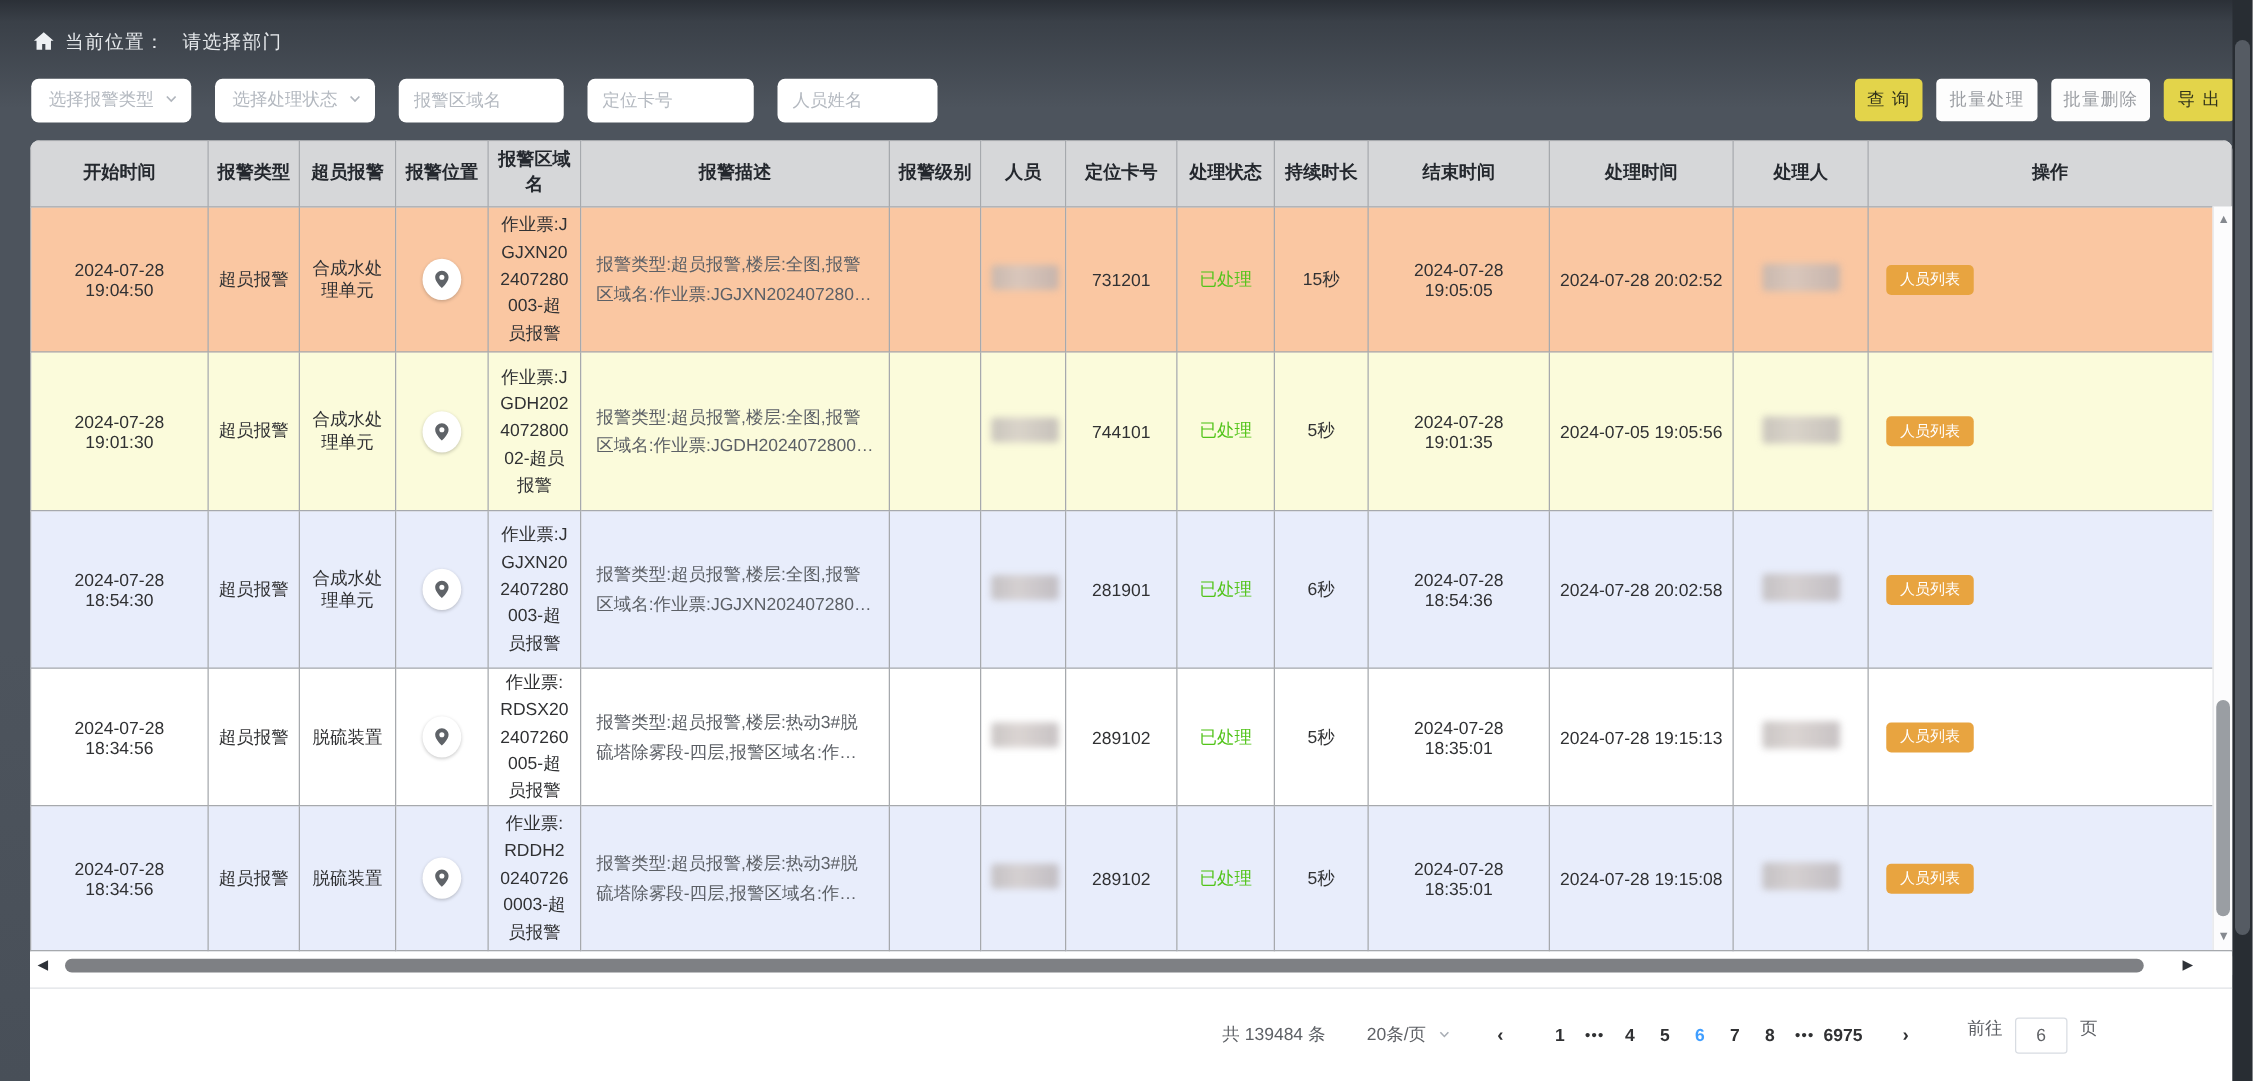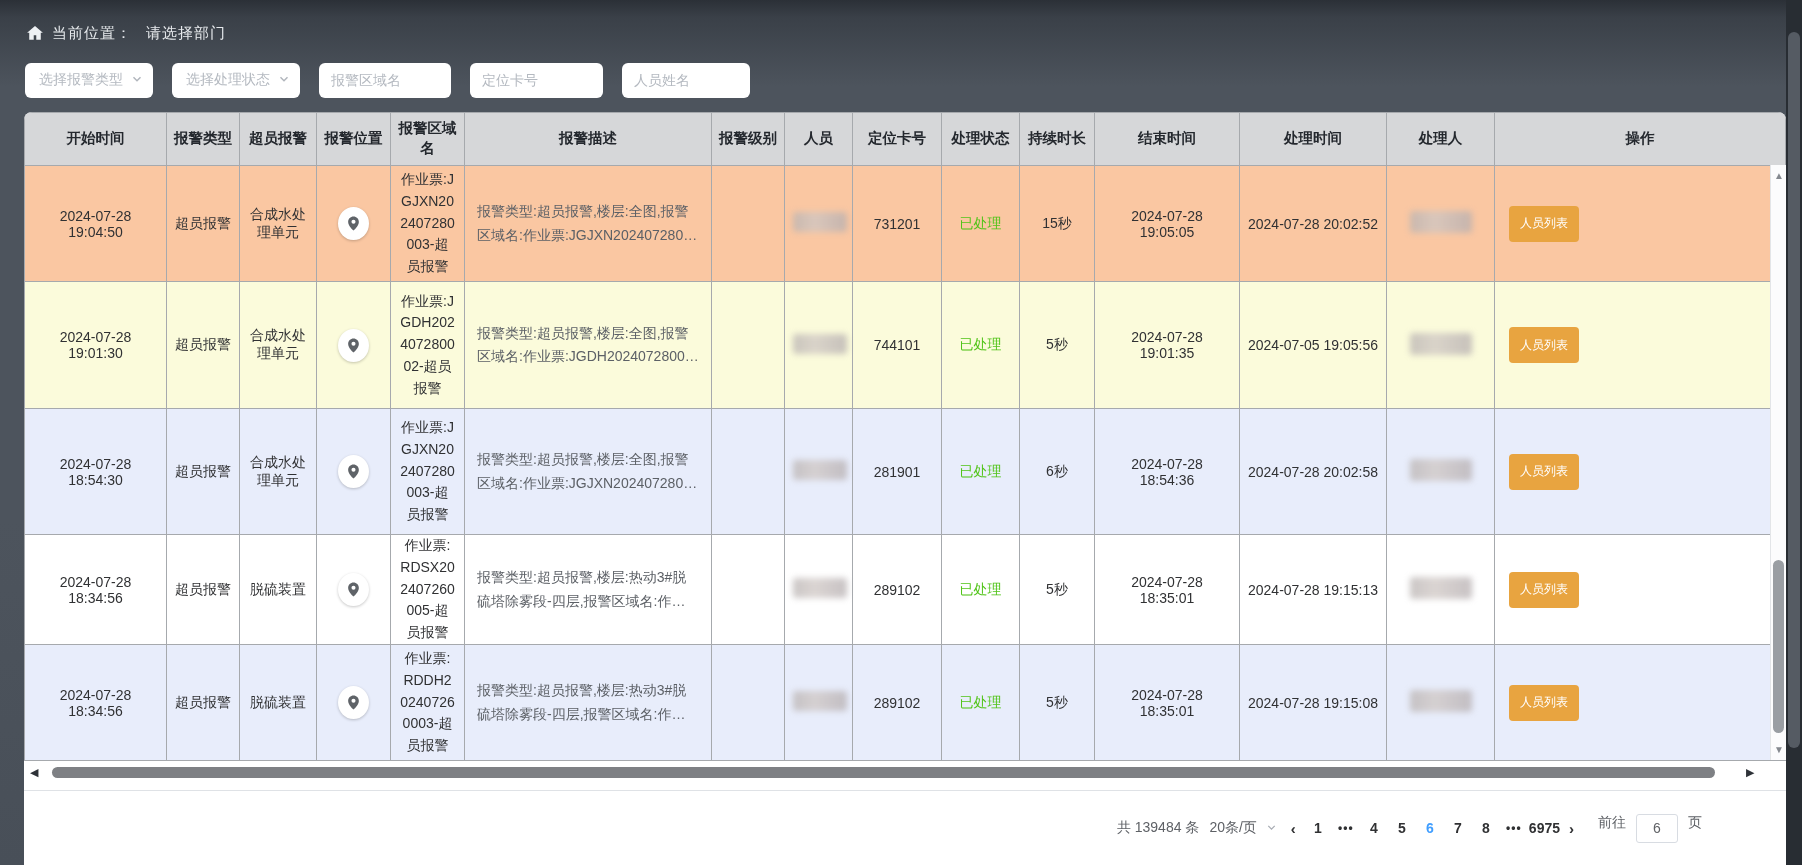--- a/index.html
+++ b/index.html
@@ -38,33 +38,33 @@
   tbody tr:nth-child(3){height:126px;} tbody tr:nth-child(4){height:110px;}
   tbody tr:nth-child(5){height:116px;}
   td.region { line-height:1.55; word-break:break-all; padding:0 9px; }
   td.desc { text-align:left; padding:0 12px; color:#5c6066; }
   td.desc .desc-text { line-height:1.65; display:-webkit-box; -webkit-line-clamp:2; -webkit-box-orient:vertical; overflow:hidden; word-break:break-all; }
   td.status { color:#52c41a; }
   td.op { text-align:left; padding-left:14px; }
   .pin { width:31px; height:33px; background:#fff; border-radius:50%; display:inline-flex; align-items:center; justify-content:center; box-shadow:0 1px 3px rgba(0,0,0,.22); cursor:pointer; }
   .blob { display:inline-block; width:54px; height:20px; border-radius:3px; background:linear-gradient(90deg,#b9b3b2,#cfc7c4 40%,#b5aeb0); filter:blur(3px); opacity:.75; }
   .blob-handler { width:62px; height:22px; }
-  .btn-person-list { background:#e8a440; color:#fff; border:none; border-radius:4px; font-size:12px; height:36px; padding:0 11px; cursor:pointer; font-family:inherit; }
+  .btn-person-list { background:#e8a440; color:#fff; border:none; border-radius:4px; font-size:12px; height:24px; padding:0 11px; cursor:pointer; font-family:inherit; }
   
   .v-scroll { position:absolute; right:0; top:53px; width:16px; height:595px; background:#fcfcfd; border-left:1px solid #e3e5e8; }
   .v-scroll .arr { position:absolute; left:0; width:16px; text-align:center; font-size:10px; color:#85898f; cursor:pointer; }
   .v-scroll .arr.up{ top:5px; } .v-scroll .arr.down{ bottom:5px; }
   .v-thumb { position:absolute; left:2px; width:11px; top:395px; height:173px; background:#9a9ea3; border-radius:6px; cursor:grab; }
   .h-scroll { position:absolute; left:0; top:653px; width:1762px; height:15px; background:#fff; }
   .h-scroll .arr { position:absolute; top:0; font-size:11px; color:#2e3238; cursor:pointer; line-height:15px; }
   .h-scroll .arr.left{ left:6px; } .h-scroll .arr.right{ left:1722px; }
   .h-thumb { position:absolute; left:28px; top:2px; width:1663px; height:11px; background:#7e8084; border-radius:6px; cursor:grab; }
   .table-bottom-line { position:absolute; left:0; top:678px; width:1762px; height:1px; background:#dfe2e6; }
   
-  .pagination { position:absolute; top:694px; right:84px; height:44px; display:flex; align-items:center; gap:4px; color:#5e6166; }
+  .pagination { position:absolute; top:694px; right:108px; height:44px; display:flex; align-items:center; gap:27px; color:#5e6166; }
   .pg-size { display:flex; align-items:center; gap:9px; cursor:pointer; padding:0 6px; }
   .pg-arrow { font-size:15px; color:#303133; cursor:pointer; padding:0 4px; font-weight:bold; }
   .pager { display:flex; align-items:center; }
   .page-num { min-width:28px; text-align:center; font-weight:600; color:#303133; cursor:pointer; padding:0 1px; }
   .page-num.ellipsis { letter-spacing:1px; color:#303133; font-size:12px; }
   .page-num.active { color:#409eff; }
   .goto { display:flex; align-items:flex-start; gap:10px; margin-left:16px; }
   .goto-input { width:42px; height:29px; border:1px solid #d8dce2; border-radius:3px; text-align:center; color:#606266; font-size:14px; font-family:inherit; }
   
   .right-strip { position:absolute; right:0; top:0; width:16px; height:865px; background:#282d33; }
@@ -92,20 +92,26 @@
   </div>
   <div class="f-select w-sel">
     <span>选择处理状态</span>
     <span><svg width="12" height="12" viewBox="0 0 12 12">
           <path d="M2.5 4.2 6 7.8l3.5-3.6" stroke="#b0b5bc" stroke-width="1.4" fill="none"></path>
         </svg></span>
   </div>
   <input class="f-input w-region" placeholder="报警区域名" style="">
   <input class="f-input w-card" placeholder="定位卡号" style="">
   <input class="f-input w-name" placeholder="人员姓名" style="">
+  <div class="btn-group">
+    <button class="fbtn yellow w-query">查 询</button>
+    <button class="fbtn white w-bh">批量处理</button>
+    <button class="fbtn white w-bd">批量删除</button>
+    <button class="fbtn yellow w-exp">导 出</button>
+  </div>
 </div>
 
 <div class="card">
   <table>
     <colgroup>
       <col style="width:142px">
         <col style="width:73px">
         <col style="width:77px">
         <col style="width:74px">
       <col style="width:74px">

